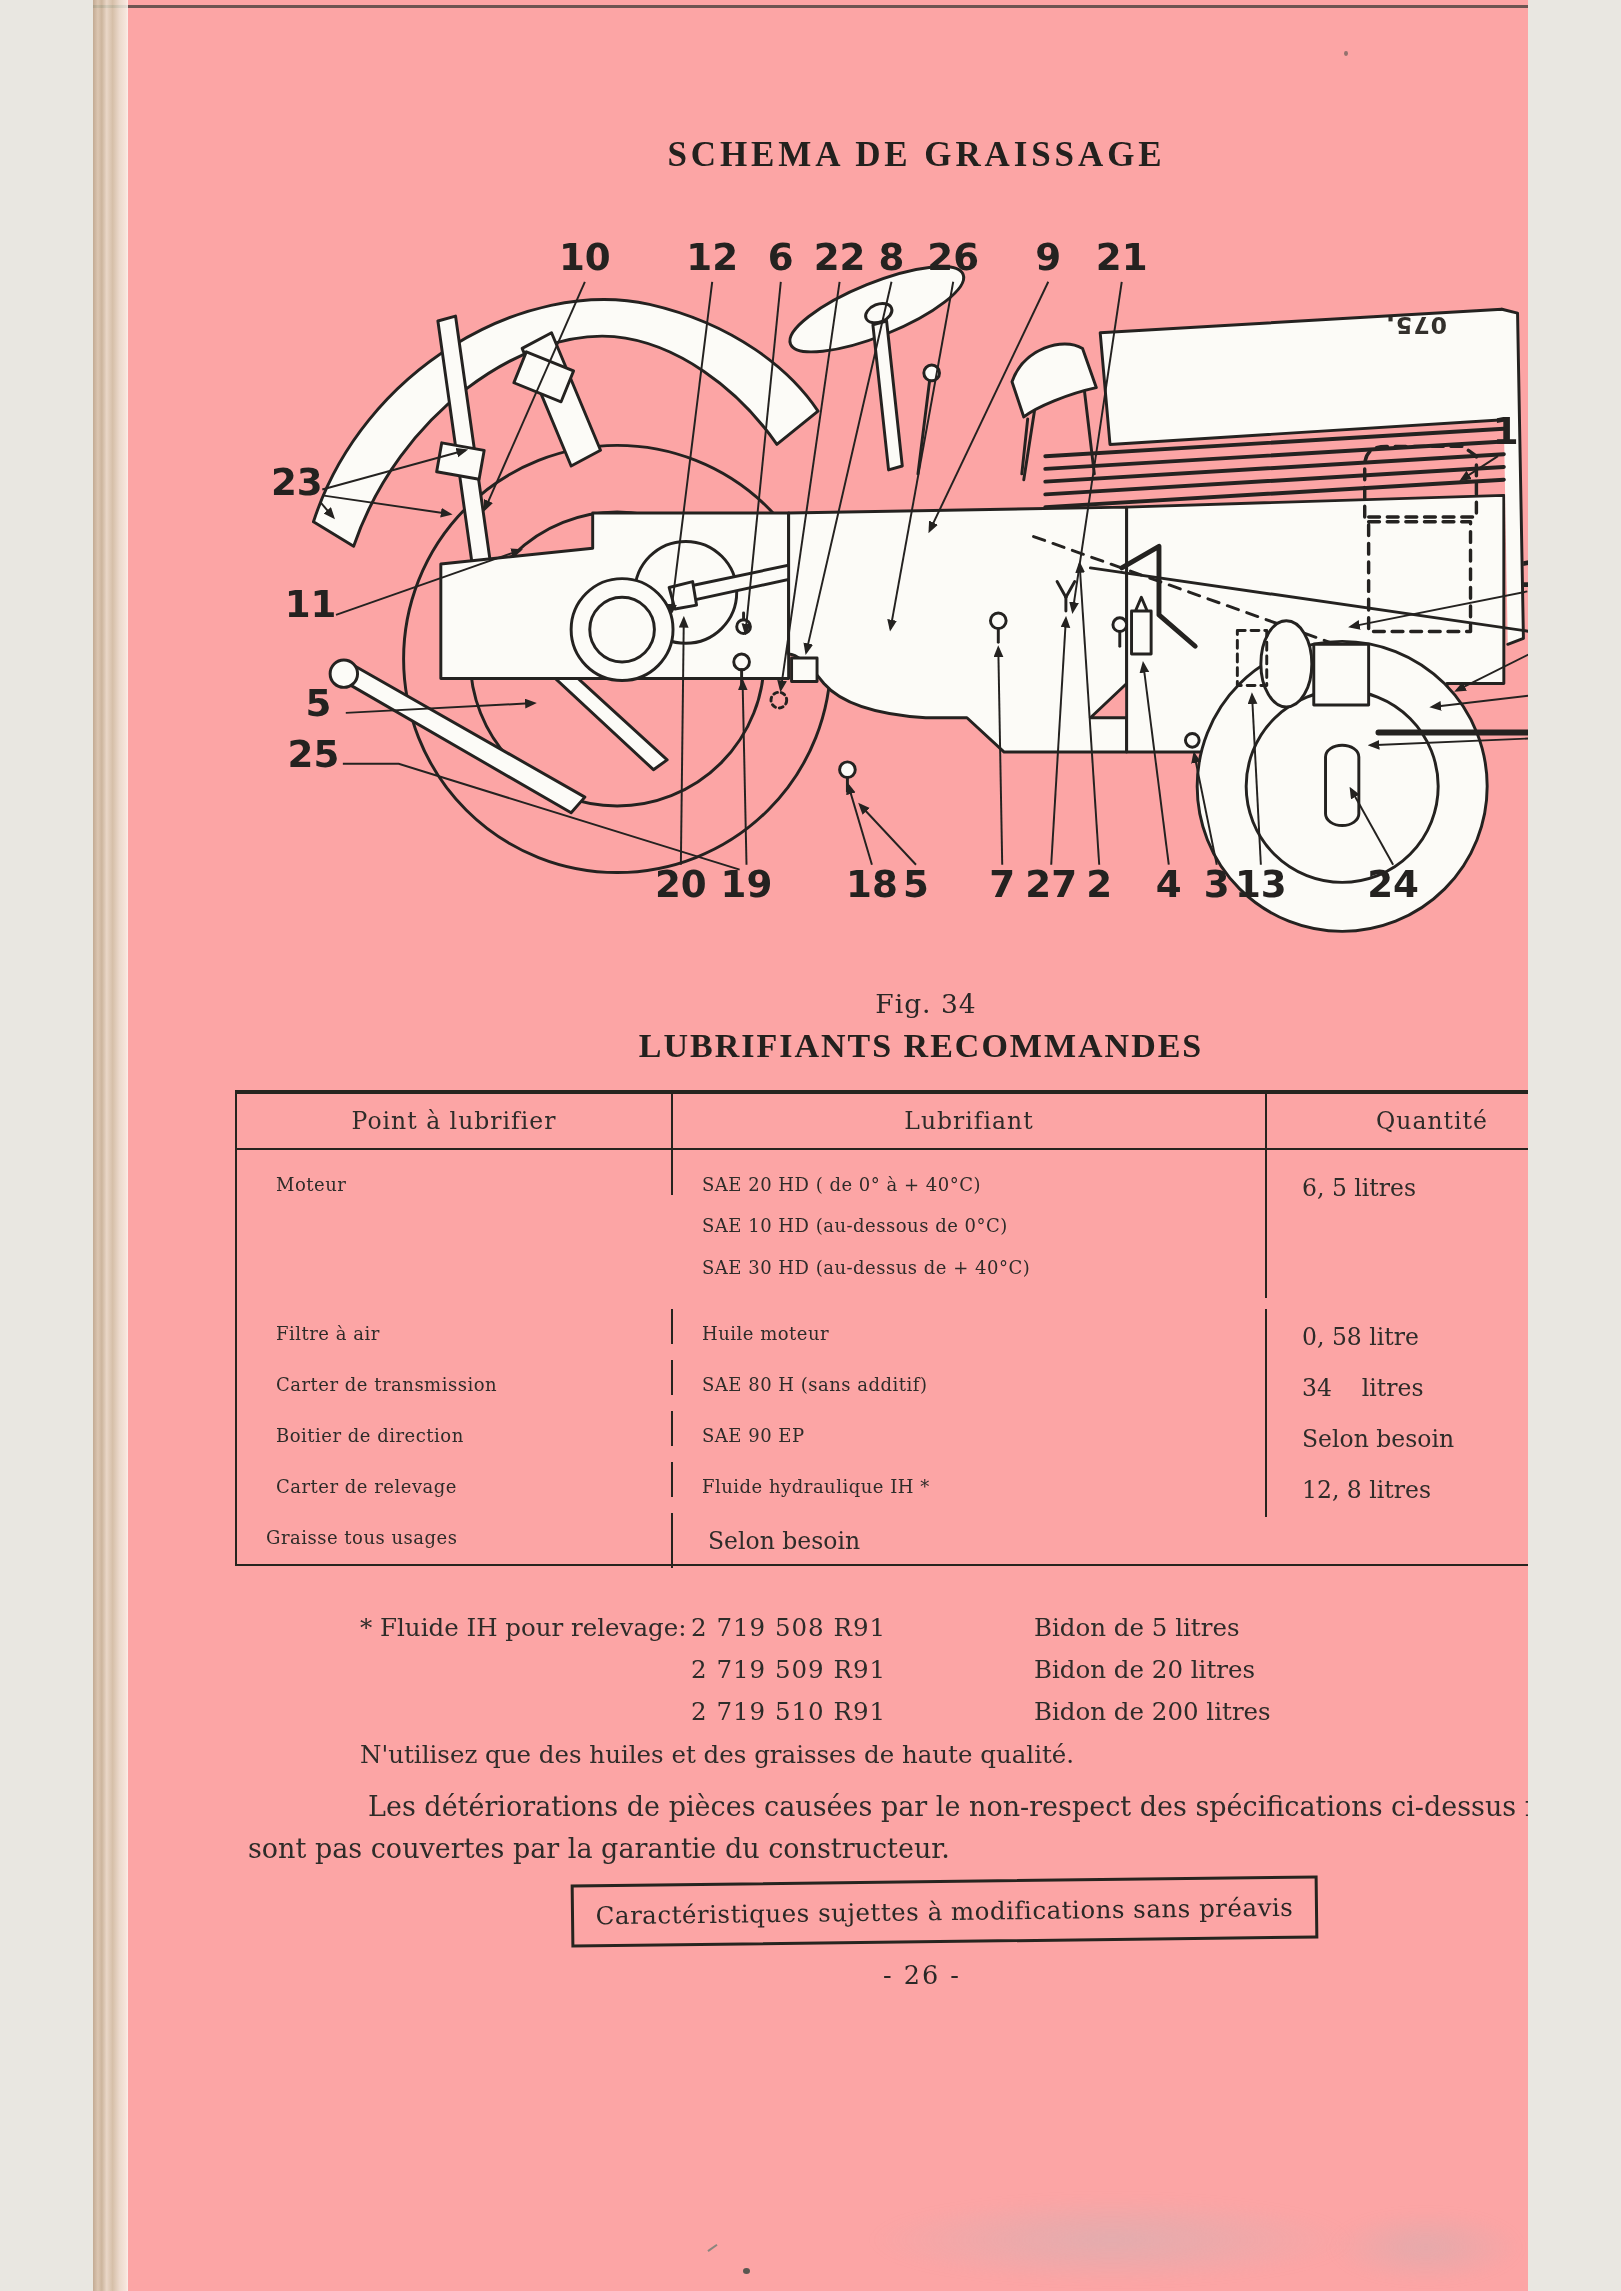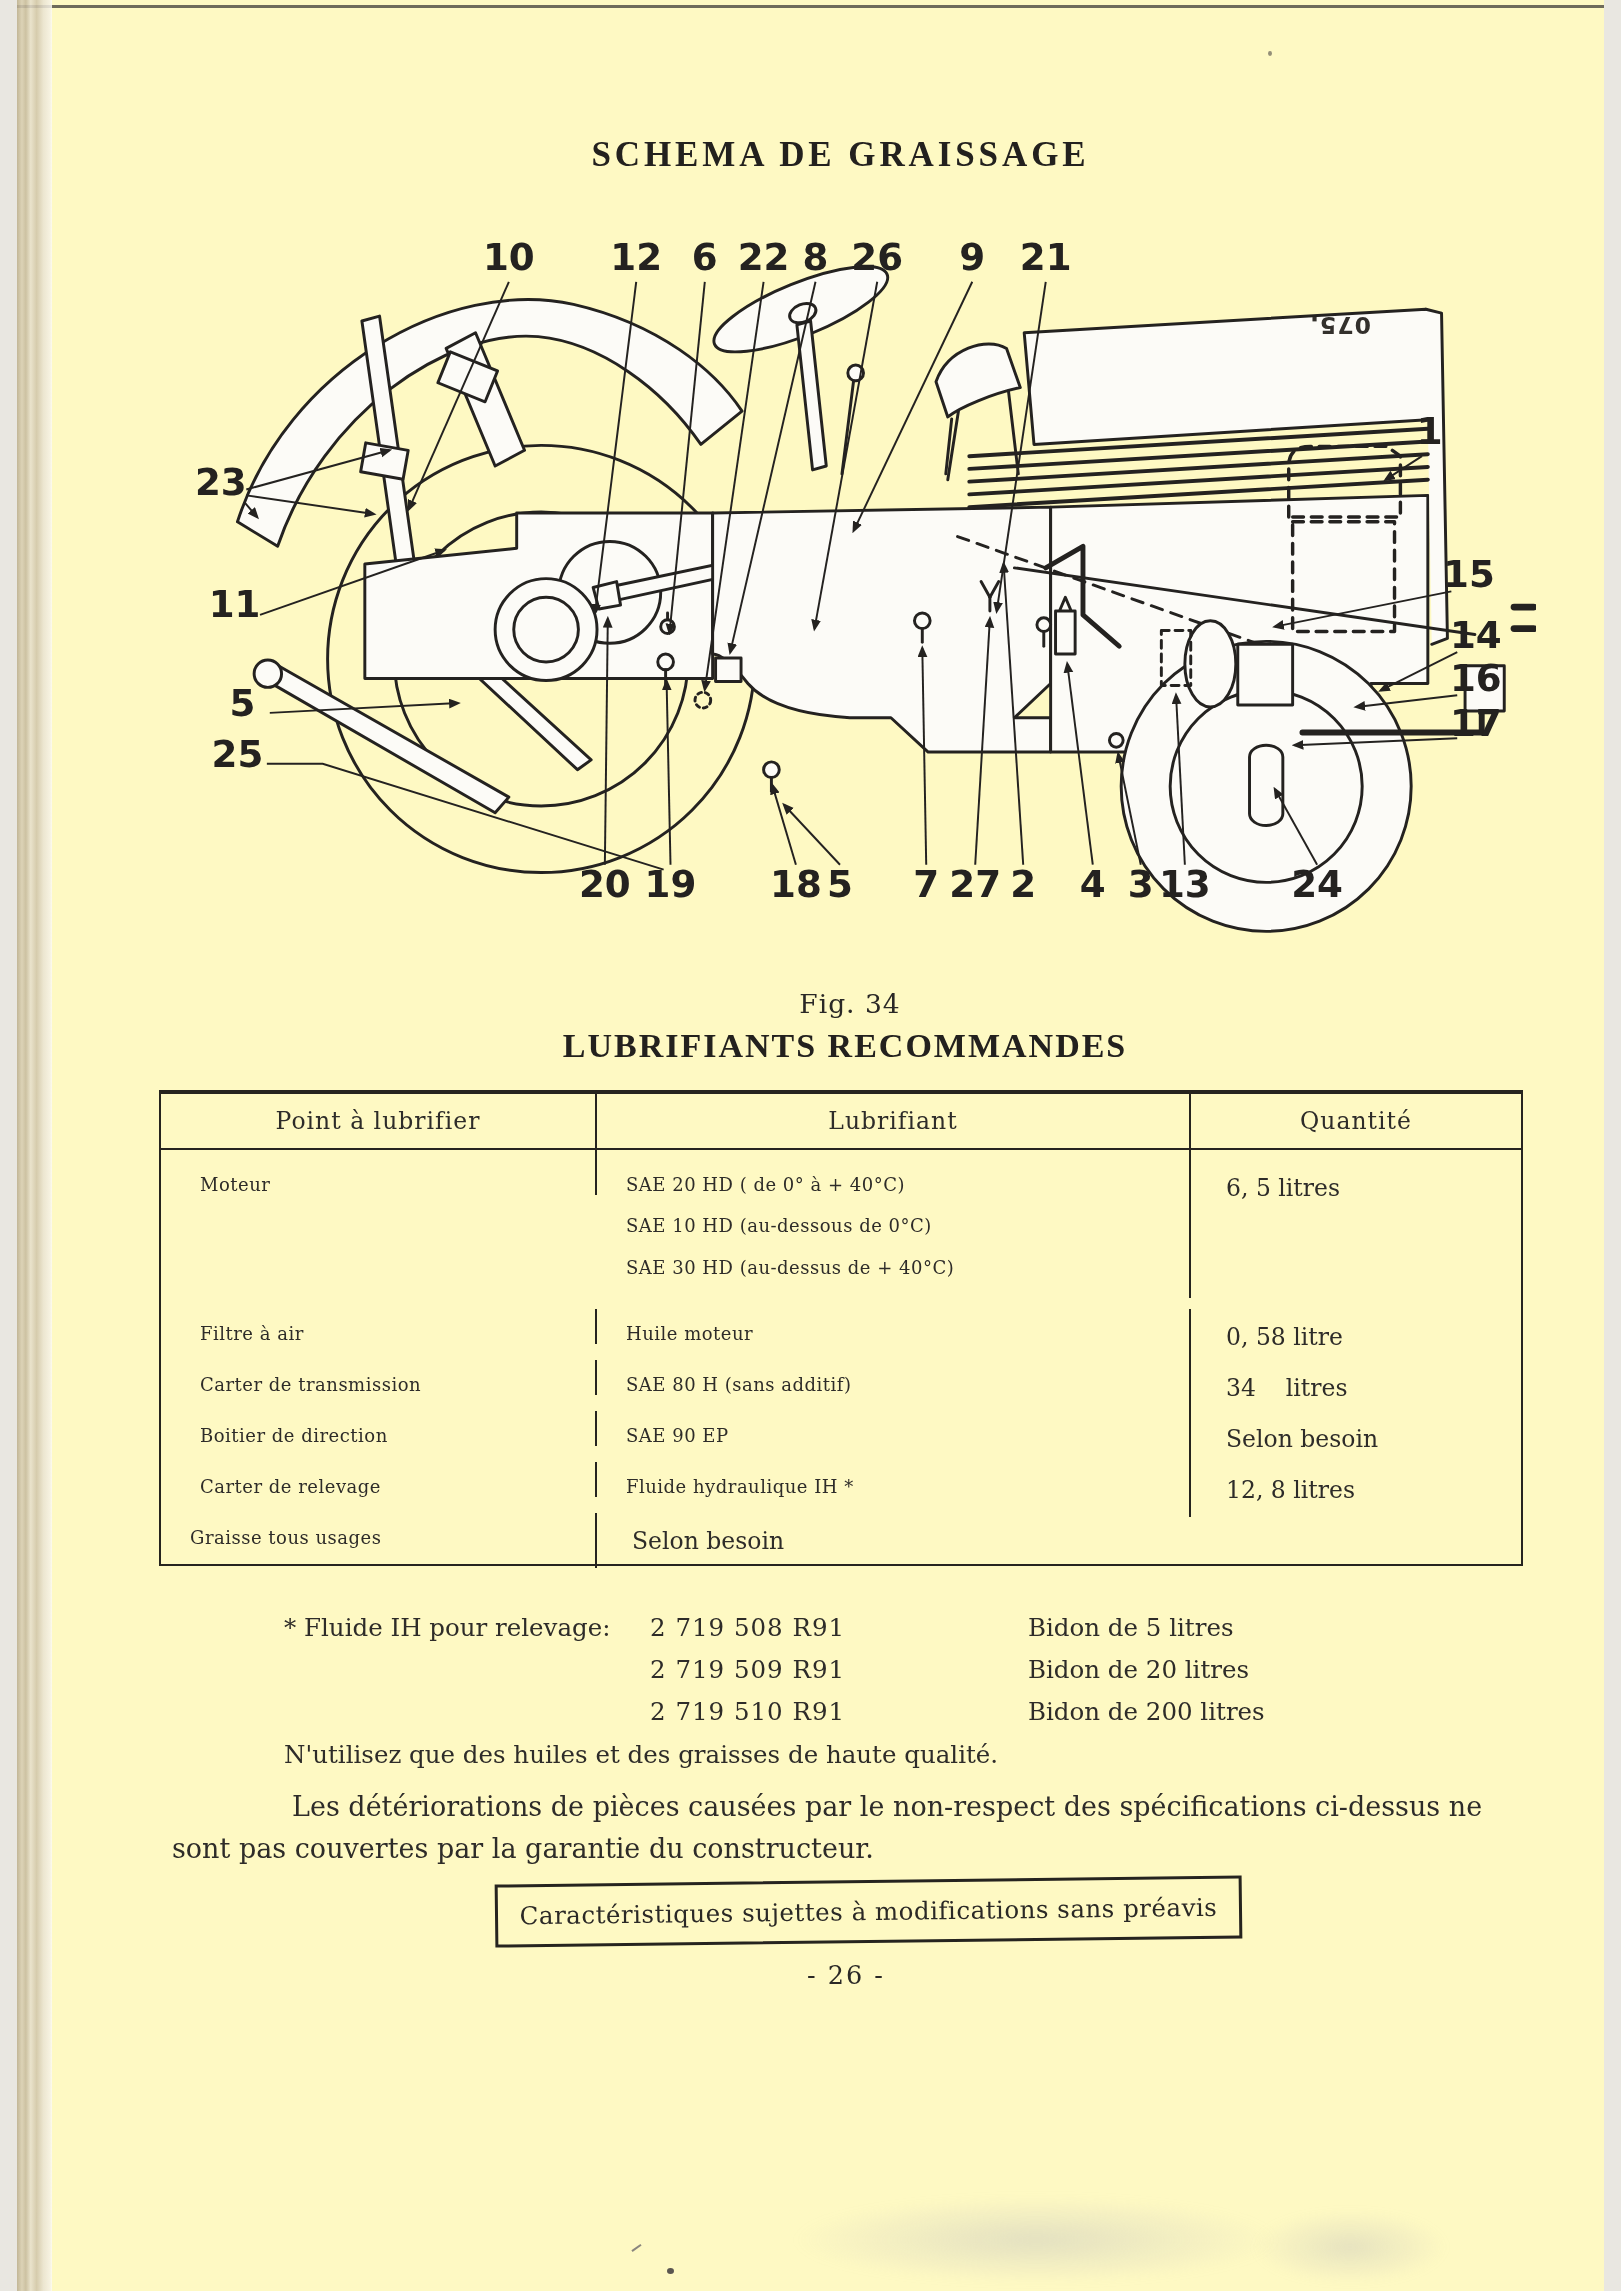--- a/index.html
+++ b/index.html
@@ -1,18 +1,18 @@
 <!DOCTYPE html>
 <html><head>
 <meta charset="utf-8">
 <style>
   html,body{margin:0;padding:0;background:#e9e7e1;}
   .page{
-    position:relative;width:1587px;height:2292px;margin:0 auto;
-    background:#fef9c3;overflow:hidden;
+    position:relative;width:1435px;height:2292px;margin:0 auto;
+    background:#fca5a5;overflow:hidden;
     font-family:"DejaVu Serif", serif;color:#2e2c29;
   }
   
   .scan-top-edge{position:absolute;left:0;top:4.9px;width:100%;height:2.9px;background:#3d3b37;opacity:.75;}
   .binding-strip{
     position:absolute;left:0;top:0;width:35px;height:100%;
     background:repeating-linear-gradient(90deg,
       #b8ab8f 0px,#d6ccb4 4.9px,#c4b89c 8.8px,#e6dfcd 13.7px,#cfc4a9 19.6px,#e9e3d3 26.5px,#f5f1e6 33px,#fcfbf7 35px);
     opacity:.85;
   }
@@ -70,21 +70,21 @@
   .row-moteur{height:159px;}
   .row-std{height:51px;}
   .cell-point{font-size:18px;padding-left:39px;padding-top:23.5px;letter-spacing:0.5px;}
   .cell-lub{font-size:18px;padding-left:29px;padding-top:23.5px;letter-spacing:0.5px;}
   .cell-lub .lub-line{margin-bottom:20.6px;white-space:pre;}
   .cell-qty{font-size:23.5px;padding-left:35px;padding-top:23.5px;white-space:pre;}
   .row-std .cell-point,.row-std .cell-lub,.row-std .cell-qty{padding-top:13.7px;}
 
   
   .footnote{position:absolute;left:267px;top:1607px;font-size:24.5px;}
-  .fn-row{display:grid;grid-template-columns:331px 251px auto;line-height:42px;gap:35px;}
+  .fn-row{display:grid;grid-template-columns:331px 251px auto;line-height:42px;}
   .fn-ref{letter-spacing:1px;}
   .fn-bidon{padding-left:92px;}
 
   
   .note-1{position:absolute;left:267px;top:1740px;width:1225px;font-size:24.5px;margin:0;}
   .note-2{position:absolute;left:155px;top:1786px;width:1323px;font-size:27px;margin:0;
     text-indent:120px;line-height:42px;}
 
   
   .notice-box{

